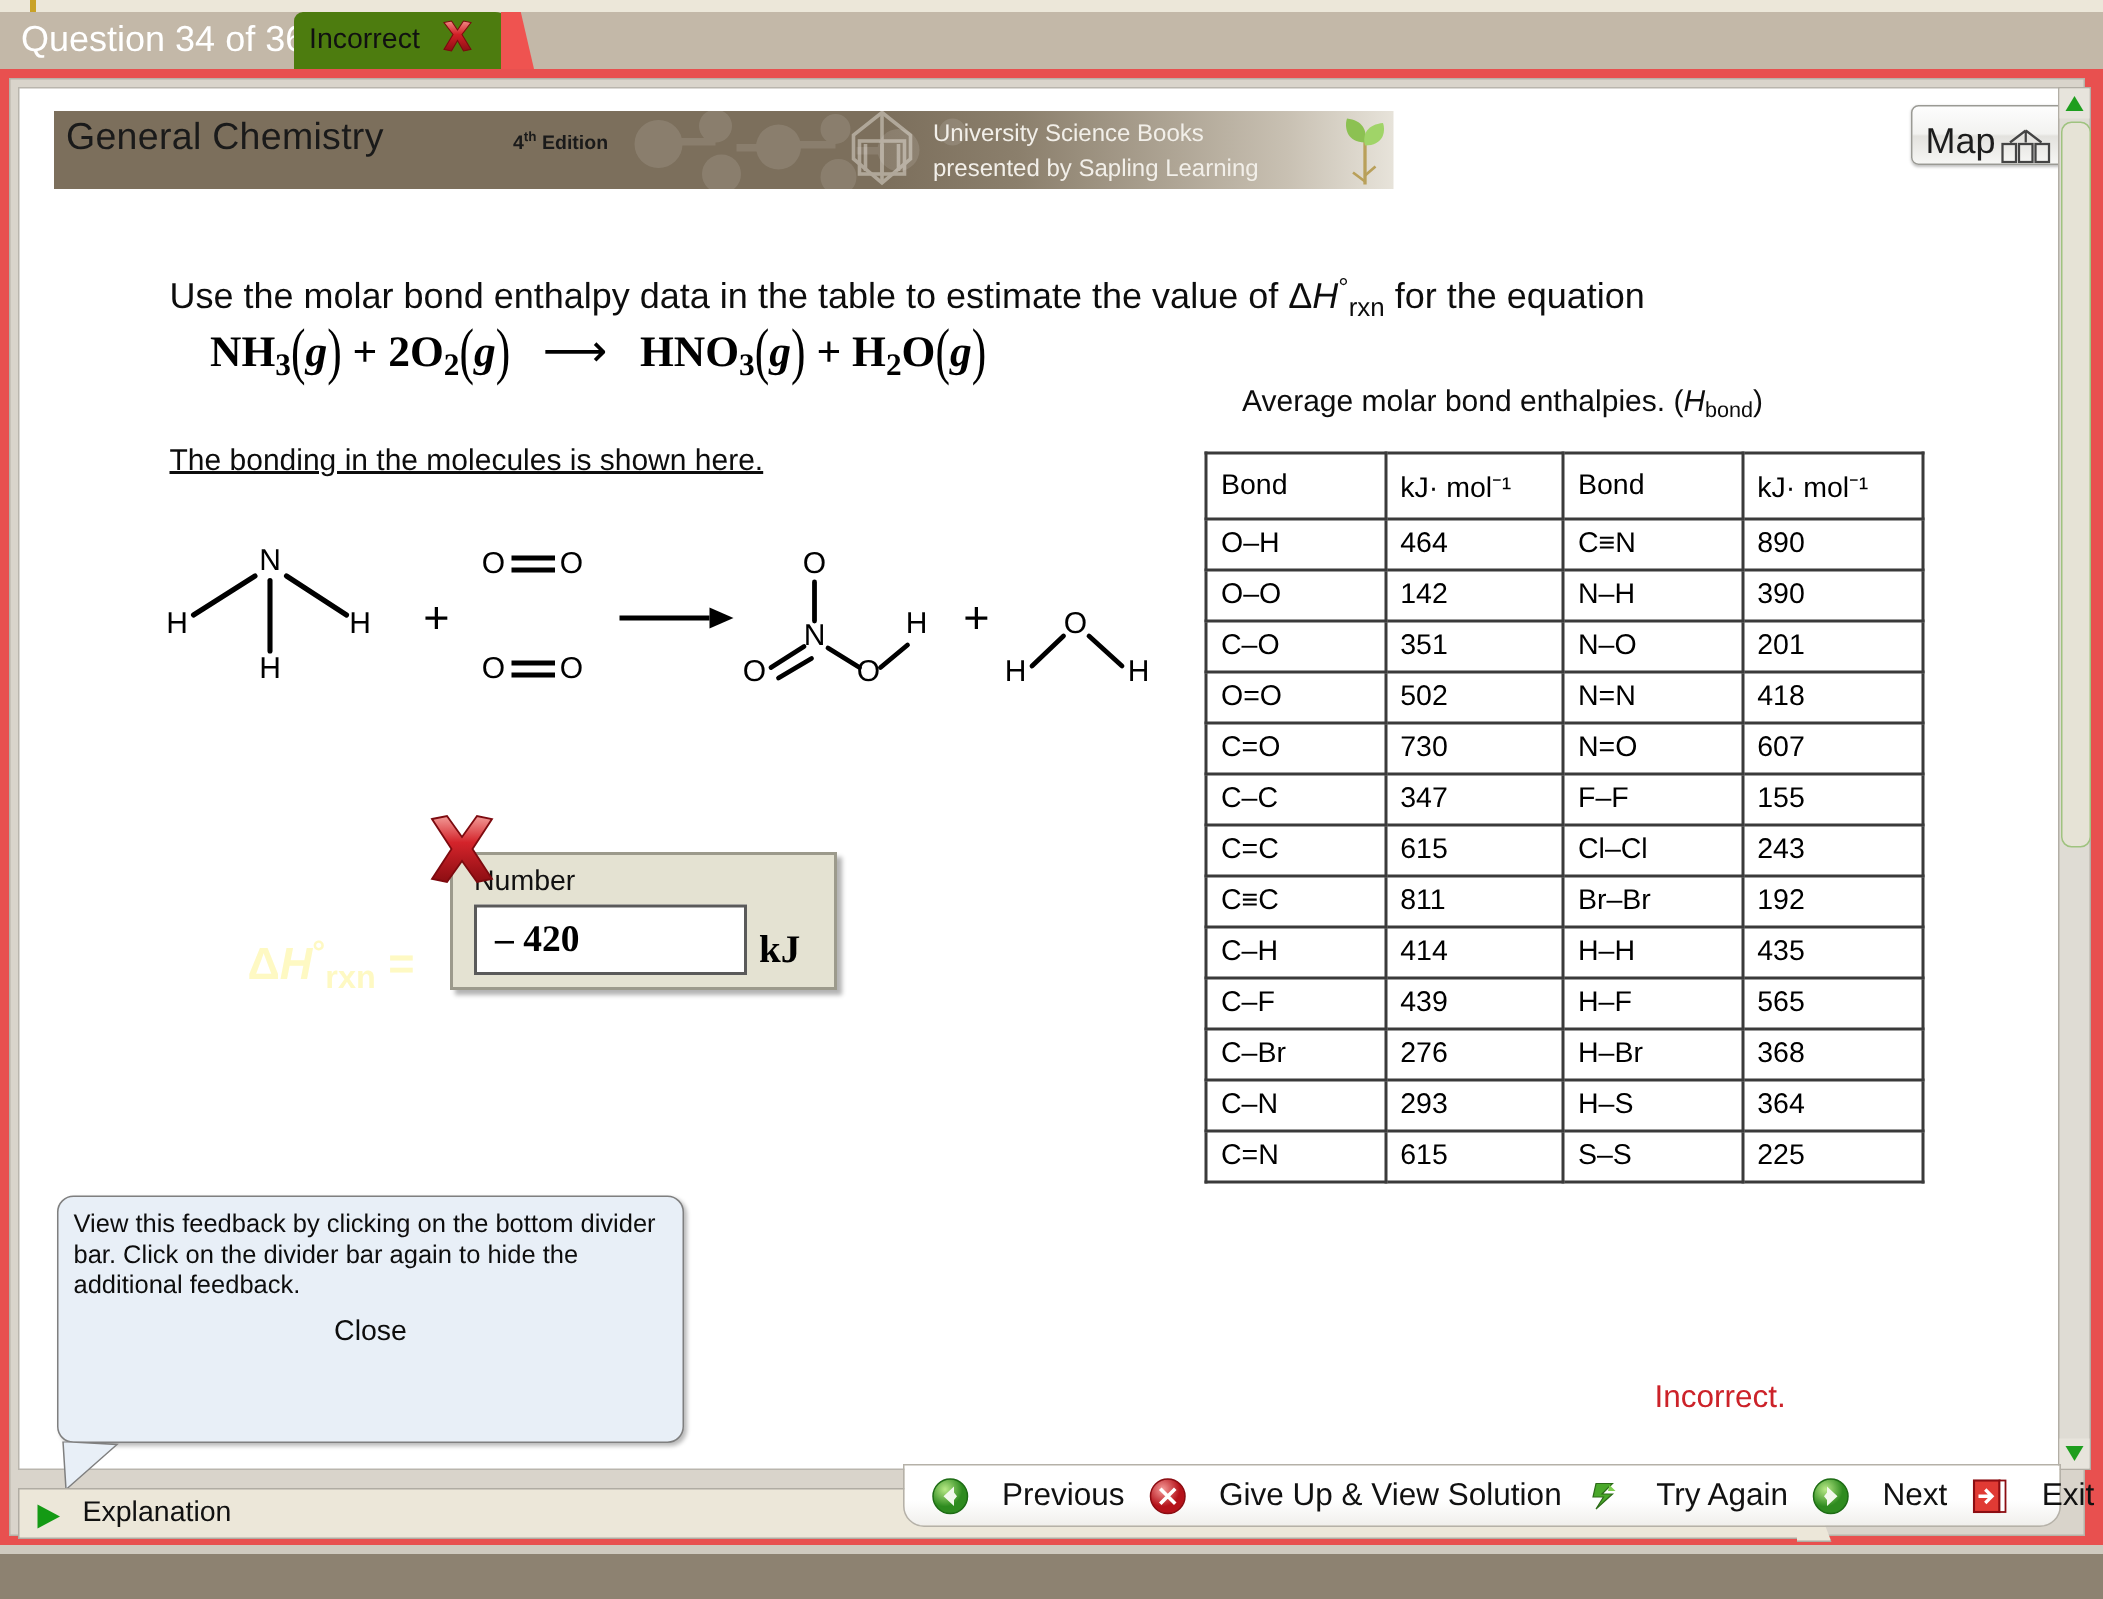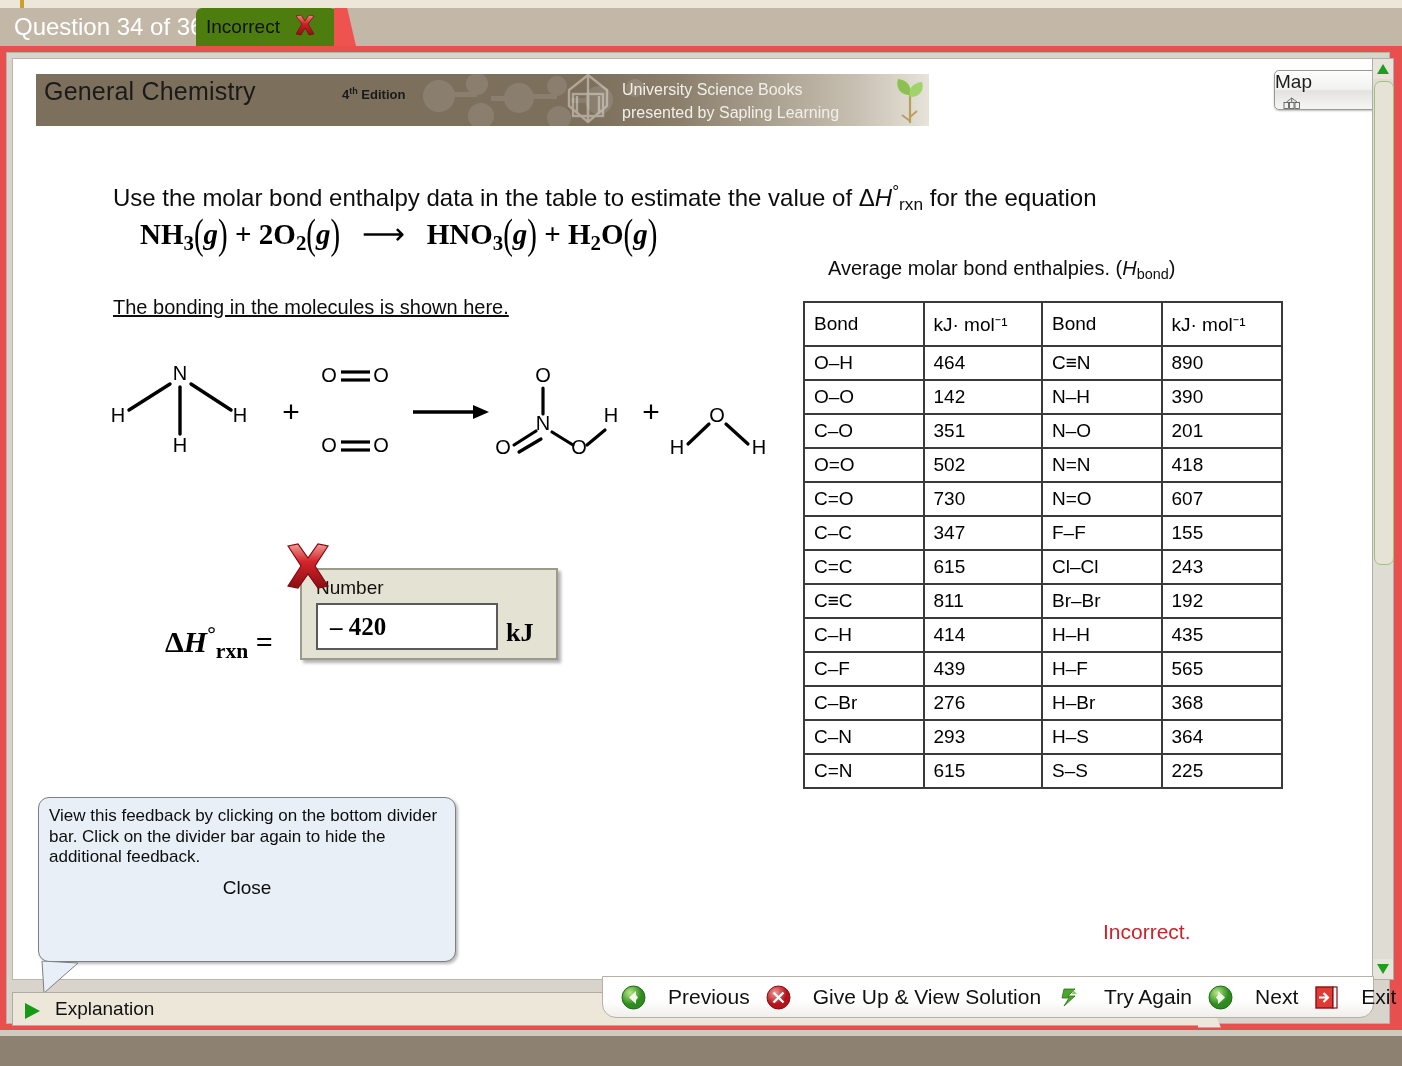--- a/index.html
+++ b/index.html
@@ -71,24 +71,23 @@
   #banner-sapling{position:absolute;left:586px;top:30px;color:#f2efe9;font-size:16px;white-space:nowrap;}
   #banner-logo{position:absolute;left:524px;top:-2px;width:56px;height:56px;opacity:.45;}
   #banner-plant{position:absolute;left:852px;top:3px;width:44px;height:48px;}
 
   
   #map-button{
     position:absolute;right:24px;top:70px;width:104px;height:40px;
     background:linear-gradient(to bottom,#fdfdfd 0%,#f2f2f0 48%,#e3e2de 52%,#f6f6f4 100%);
     border:1px solid #9a9a94;border-radius:5px;
     box-shadow:0 1px 2px rgba(0,0,0,.25);
-    font-size:19px;color:#1c1c1c;
-    display:flex;align-items:flex-start;justify-content:center;gap:4px;
-    box-sizing:border-box;
-    flex-direction:column;
+    font-size:24px;color:#1c1c1c;
+    display:flex;align-items:flex-end;justify-content:center;gap:4px;
+    box-sizing:border-box;
   }
 
   
   #q-text{position:absolute;left:113px;top:180px;width:1060px;font-size:24px;color:#0d0d0d;line-height:1.35;}
   .italic{font-style:italic;}
   .sub{font-size:.72em;vertical-align:-.28em;}
   .sup{font-size:.72em;vertical-align:.5em;}
 
   #equation{
     position:absolute;left:140px;top:216px;
@@ -121,21 +120,21 @@
   #bond-table .c4{width:121px;}
   #bond-table thead td{height:44px;}
 
   
   #molecules{position:absolute;left:105px;top:352px;width:680px;height:120px;}
 
   
   #answer-row{position:absolute;left:165px;top:560px;}
   #dh-label{
     position:absolute;left:0;top:62px;
-    font-family:Liberation Serif, serif;font-weight:bold;font-size:30px;color:#000000;white-space:nowrap;
+    font-family:Liberation Sans, sans-serif;font-weight:bold;font-size:30px;color:#fef9c3;white-space:nowrap;
   }
   #answer-box{
     position:absolute;left:135px;top:8px;width:258px;height:92px;
     background:#e4e2d2;border:2px solid #9c9a8c;
     box-shadow:3px 3px 3px rgba(0,0,0,.30);
     box-sizing:border-box;
   }
   #answer-box-label{position:absolute;left:14px;top:7px;font-size:19px;color:#111;}
   #answer-input{
     position:absolute;left:14px;top:33px;width:182px;height:47px;

